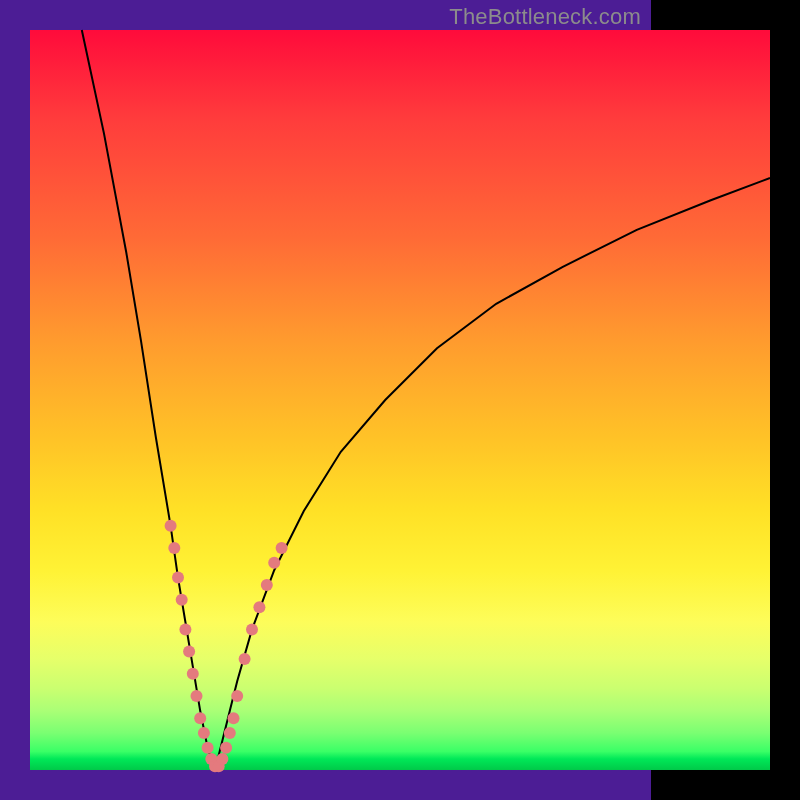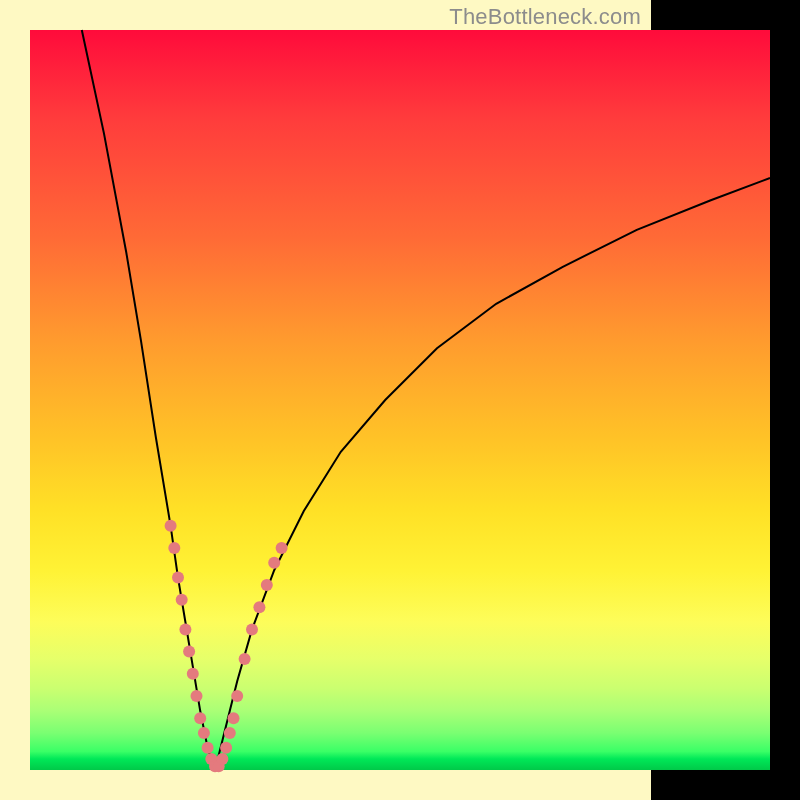--- a/index.html
+++ b/index.html
@@ -10,21 +10,21 @@
     overflow: hidden;
     background: #000000;
     font-family: Arial, Helvetica, sans-serif;
   }
   .frame {
     position: absolute;
     top: 0;
     left: 0;
     width: 651px;
     height: 800px;
-    background: #fef9c3;
+    background: #4c1d95;
   }
   .plot-area {
     position: absolute;
     left: 30px;
     top: 30px;
     width: 740px;
     height: 740px;
     
     background: linear-gradient(
       to bottom,

